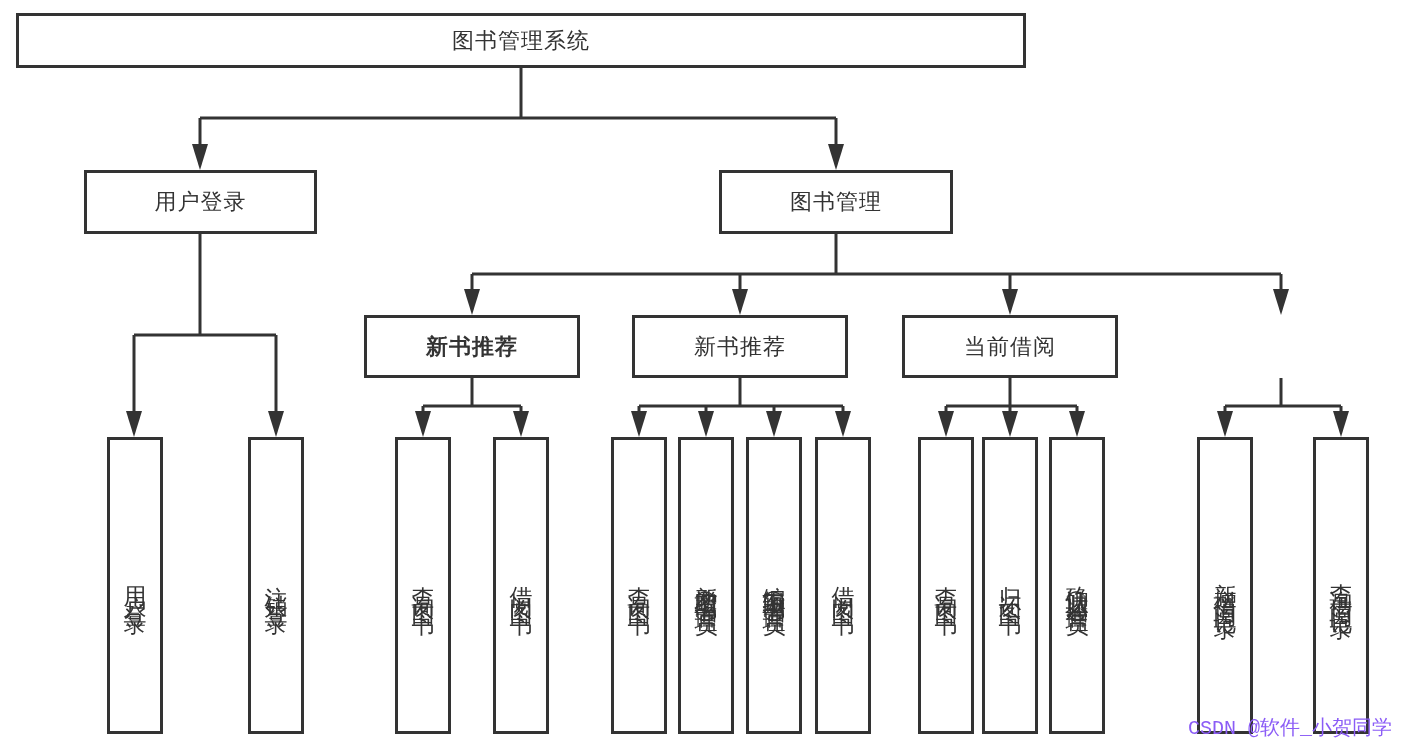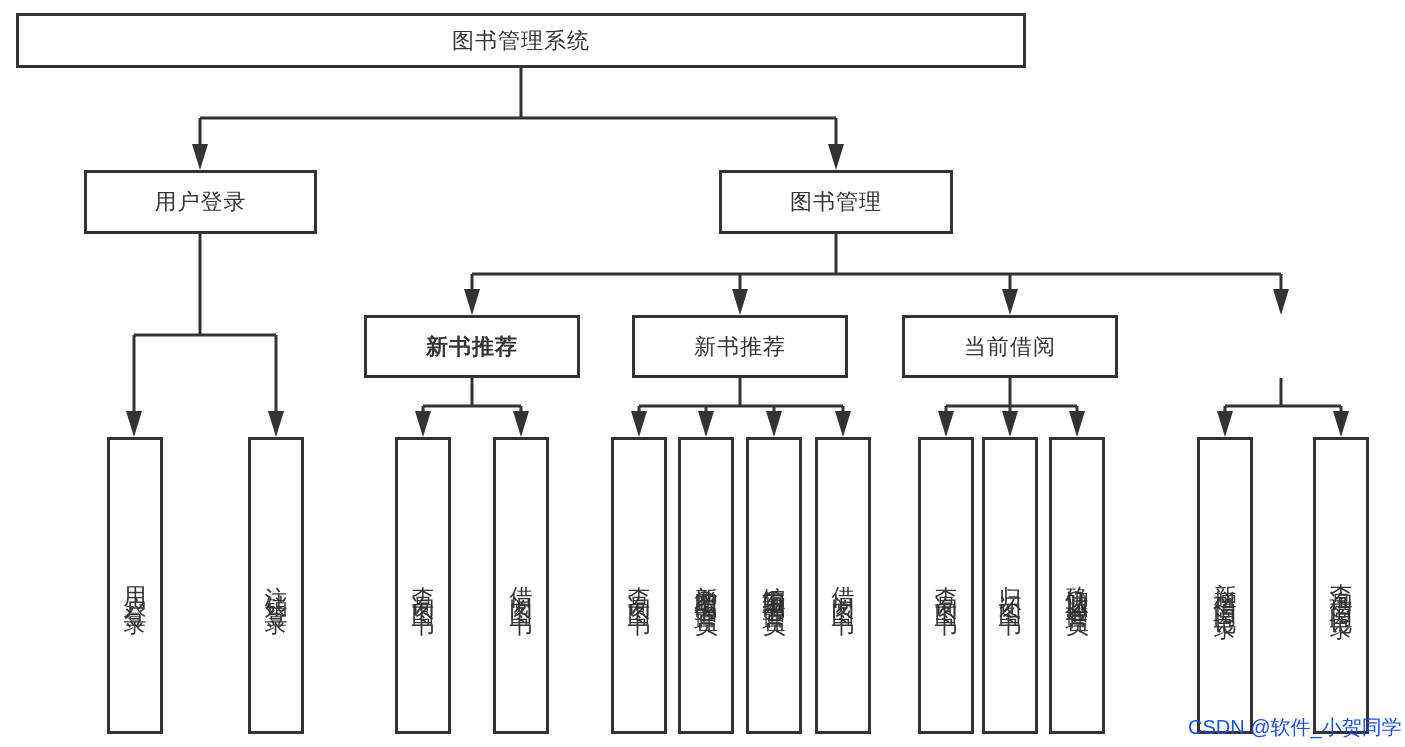--- a/index.html
+++ b/index.html
@@ -71,23 +71,24 @@
   #l-cur2   { left: 982px; }
   #l-cur3   { left: 1049px; }
   #l-log1   { left: 1197px; }
   #l-log2   { left: 1313px; }
 
   #watermark {
     position: absolute;
     left: 1188px;
     top: 714px;
     font-size: 20px;
-    color: #1d4ed8;
+    color: #8b5cf6;
     white-space: nowrap;
     z-index: 5;
+    font-family: Liberation Mono, monospace;
   }
 </style>
 </head>
 <body>
 
 <div id="stage">
 
   <svg id="connectors" width="1405" height="747" viewBox="0 0 1405 747" fill="none" stroke="#333333" stroke-width="3">
 
     <g>

